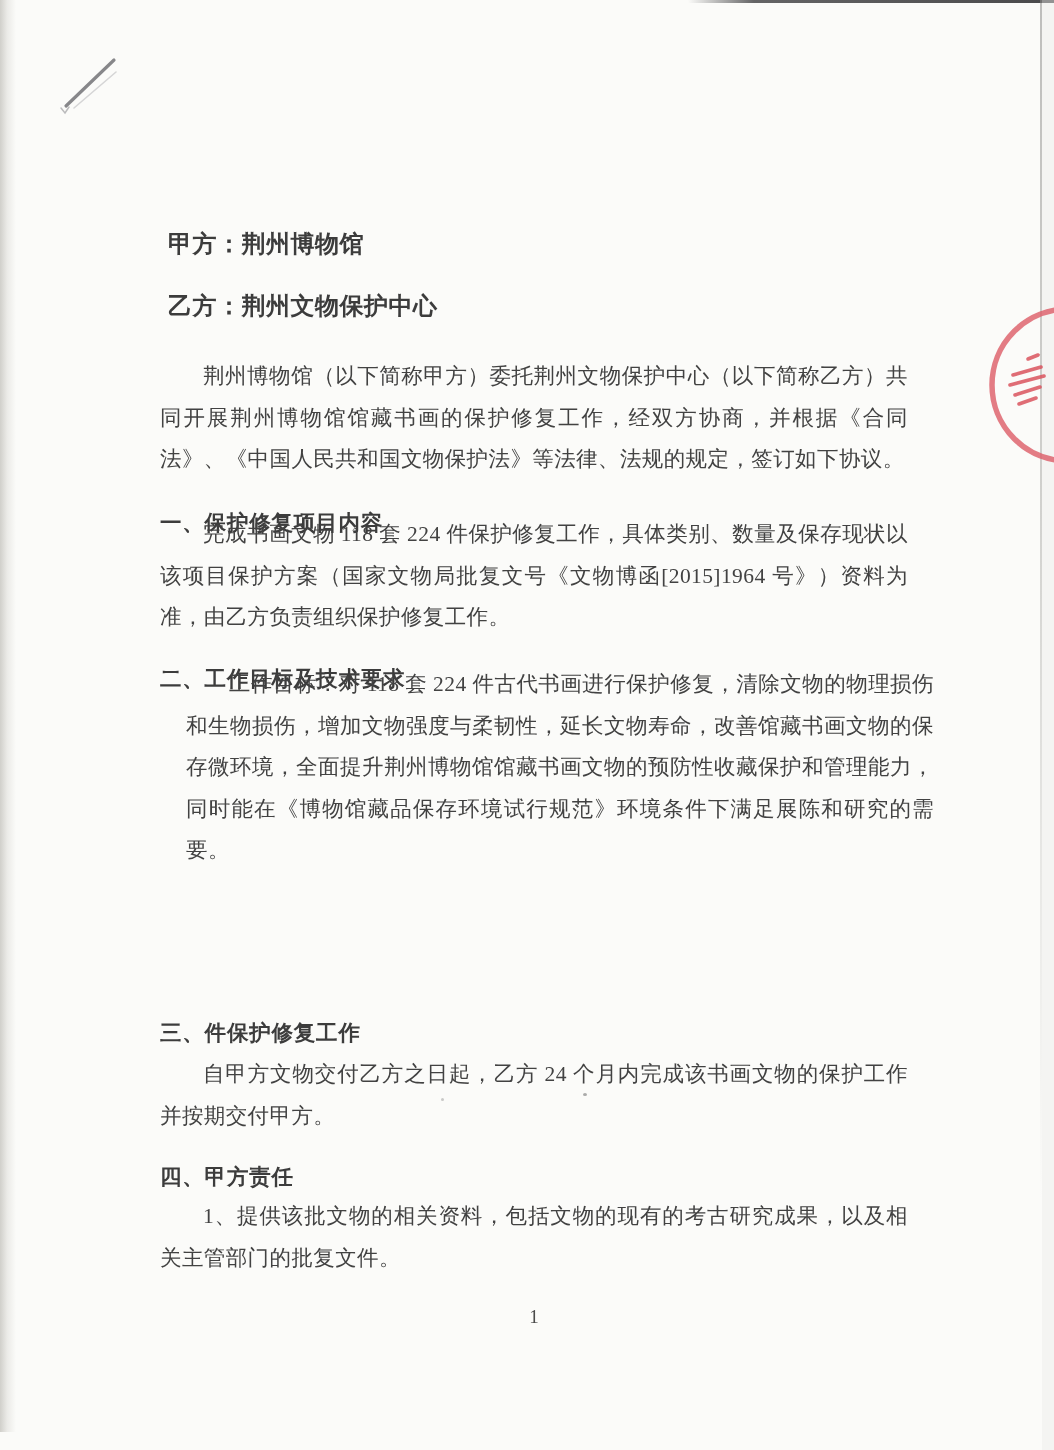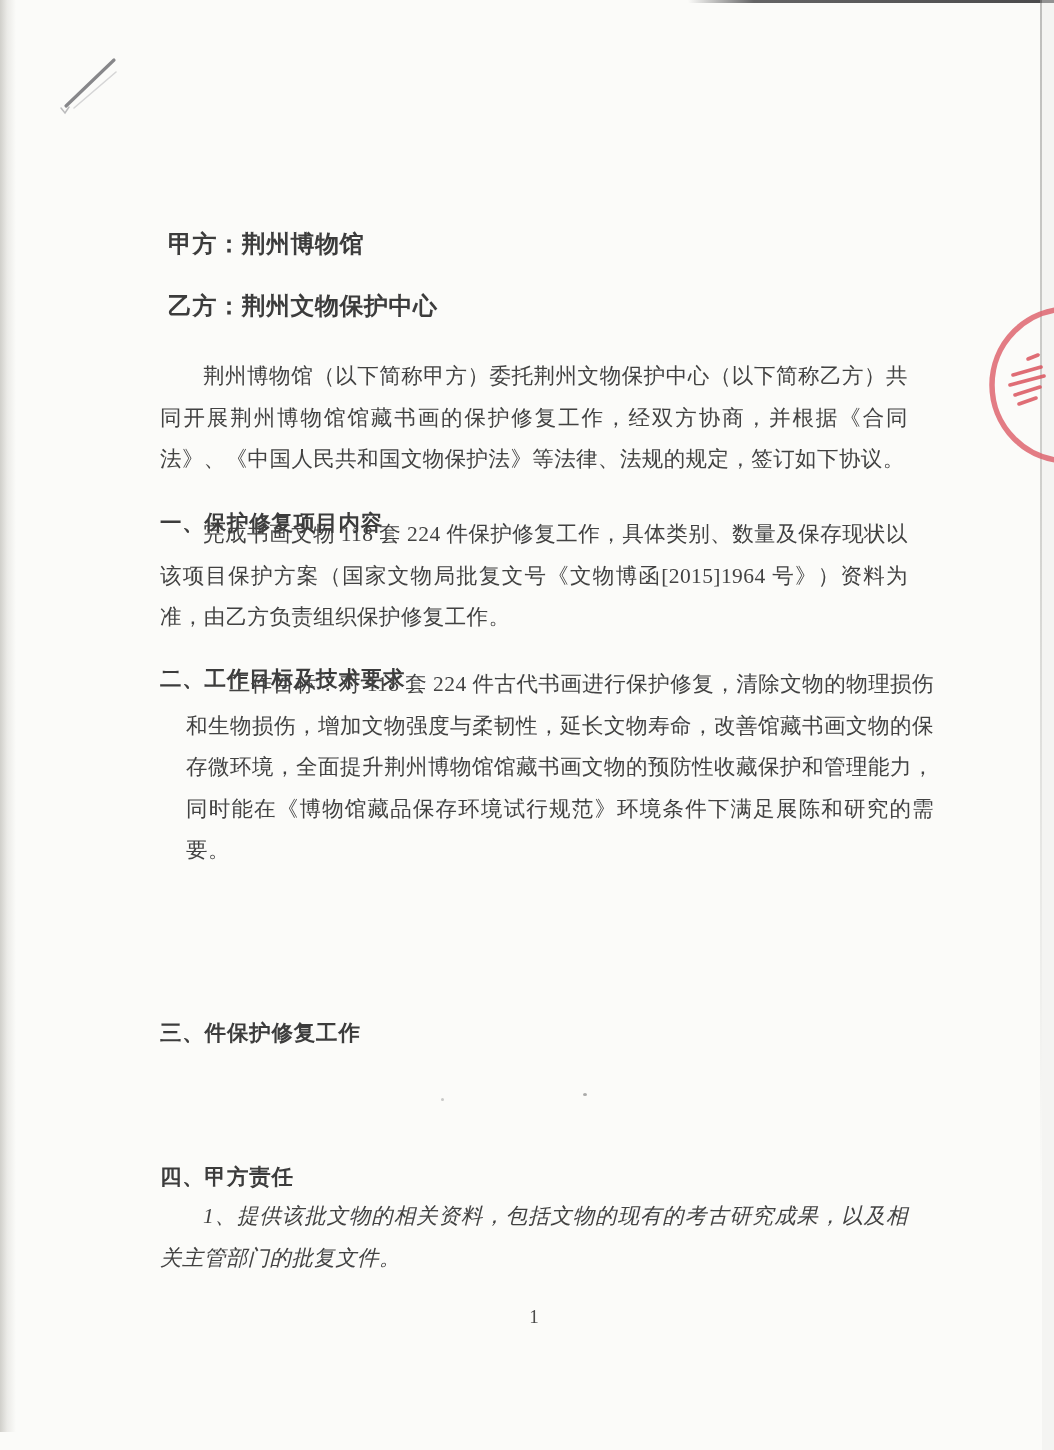--- a/index.html
+++ b/index.html
@@ -63,21 +63,21 @@
     position: absolute; left: 160px; width: 748px; margin: 0;
     font-size: 21.5px; line-height: 41.5px; letter-spacing: 0.4px;
     text-align: justify; text-align-last: left; text-indent: 2em;
     color: #424242;
   }
   .p-intro { top: 325px; margin-top: 31px; }
   .p-1a { top: 514px; }
   .p-2a { top: 664px; margin-left: 26px; }
   .p-2b { top: 868px; }
   .p-3a { top: 1054px; }
-  .p-4a { top: 1196px; font-style: italic; }
+  .p-4a { top: 1196px; }
   .pagenum {
     position: absolute; left: 160px; top: 1306px; width: 748px;
     text-align: center; font-size: 19px; color: #4a4a4a;
   }
 </style>
 </head>
 <body>
 
 <div class="page">
 
@@ -111,19 +111,20 @@
 
   <p class="body-p p-intro">荆州博物馆（以下简称甲方）委托荆州文物保护中心（以下简称乙方）共同开展荆州博物馆馆藏书画的保护修复工作，经双方协商，并根据《合同法》、《中国人民共和国文物保护法》等法律、法规的规定，签订如下协议。</p>
 
   <h2 class="heading h-1">一、保护修复项目内容</h2>
   <p class="body-p p-1a">完成书画文物 118 套 224 件保护修复工作，具体类别、数量及保存现状以该项目保护方案（国家文物局批复文号《文物博函[2015]1964 号》）资料为准，由乙方负责组织保护修复工作。</p>
 
   <h2 class="heading h-2">二、工作目标及技术要求</h2>
   <p class="body-p p-2a">工作目标：对 118 套 224 件古代书画进行保护修复，清除文物的物理损伤和生物损伤，增加文物强度与柔韧性，延长文物寿命，改善馆藏书画文物的保存微环境，全面提升荆州博物馆馆藏书画文物的预防性收藏保护和管理能力，同时能在《博物馆藏品保存环境试行规范》环境条件下满足展陈和研究的需要。</p>
 
   <h2 class="heading h-3">三、件保护修复工作</h2>
+  <p class="body-p p-3a">自甲方文物交付乙方之日起，乙方 24 个月内完成该书画文物的保护工作并按期交付甲方。</p>
 
   <h2 class="heading h-4">四、甲方责任</h2>
   <p class="body-p p-4a">1、提供该批文物的相关资料，包括文物的现有的考古研究成果，以及相关主管部门的批复文件。</p>
 
   <div class="pagenum">1</div>
 
 </div>
 
 </body></html>

